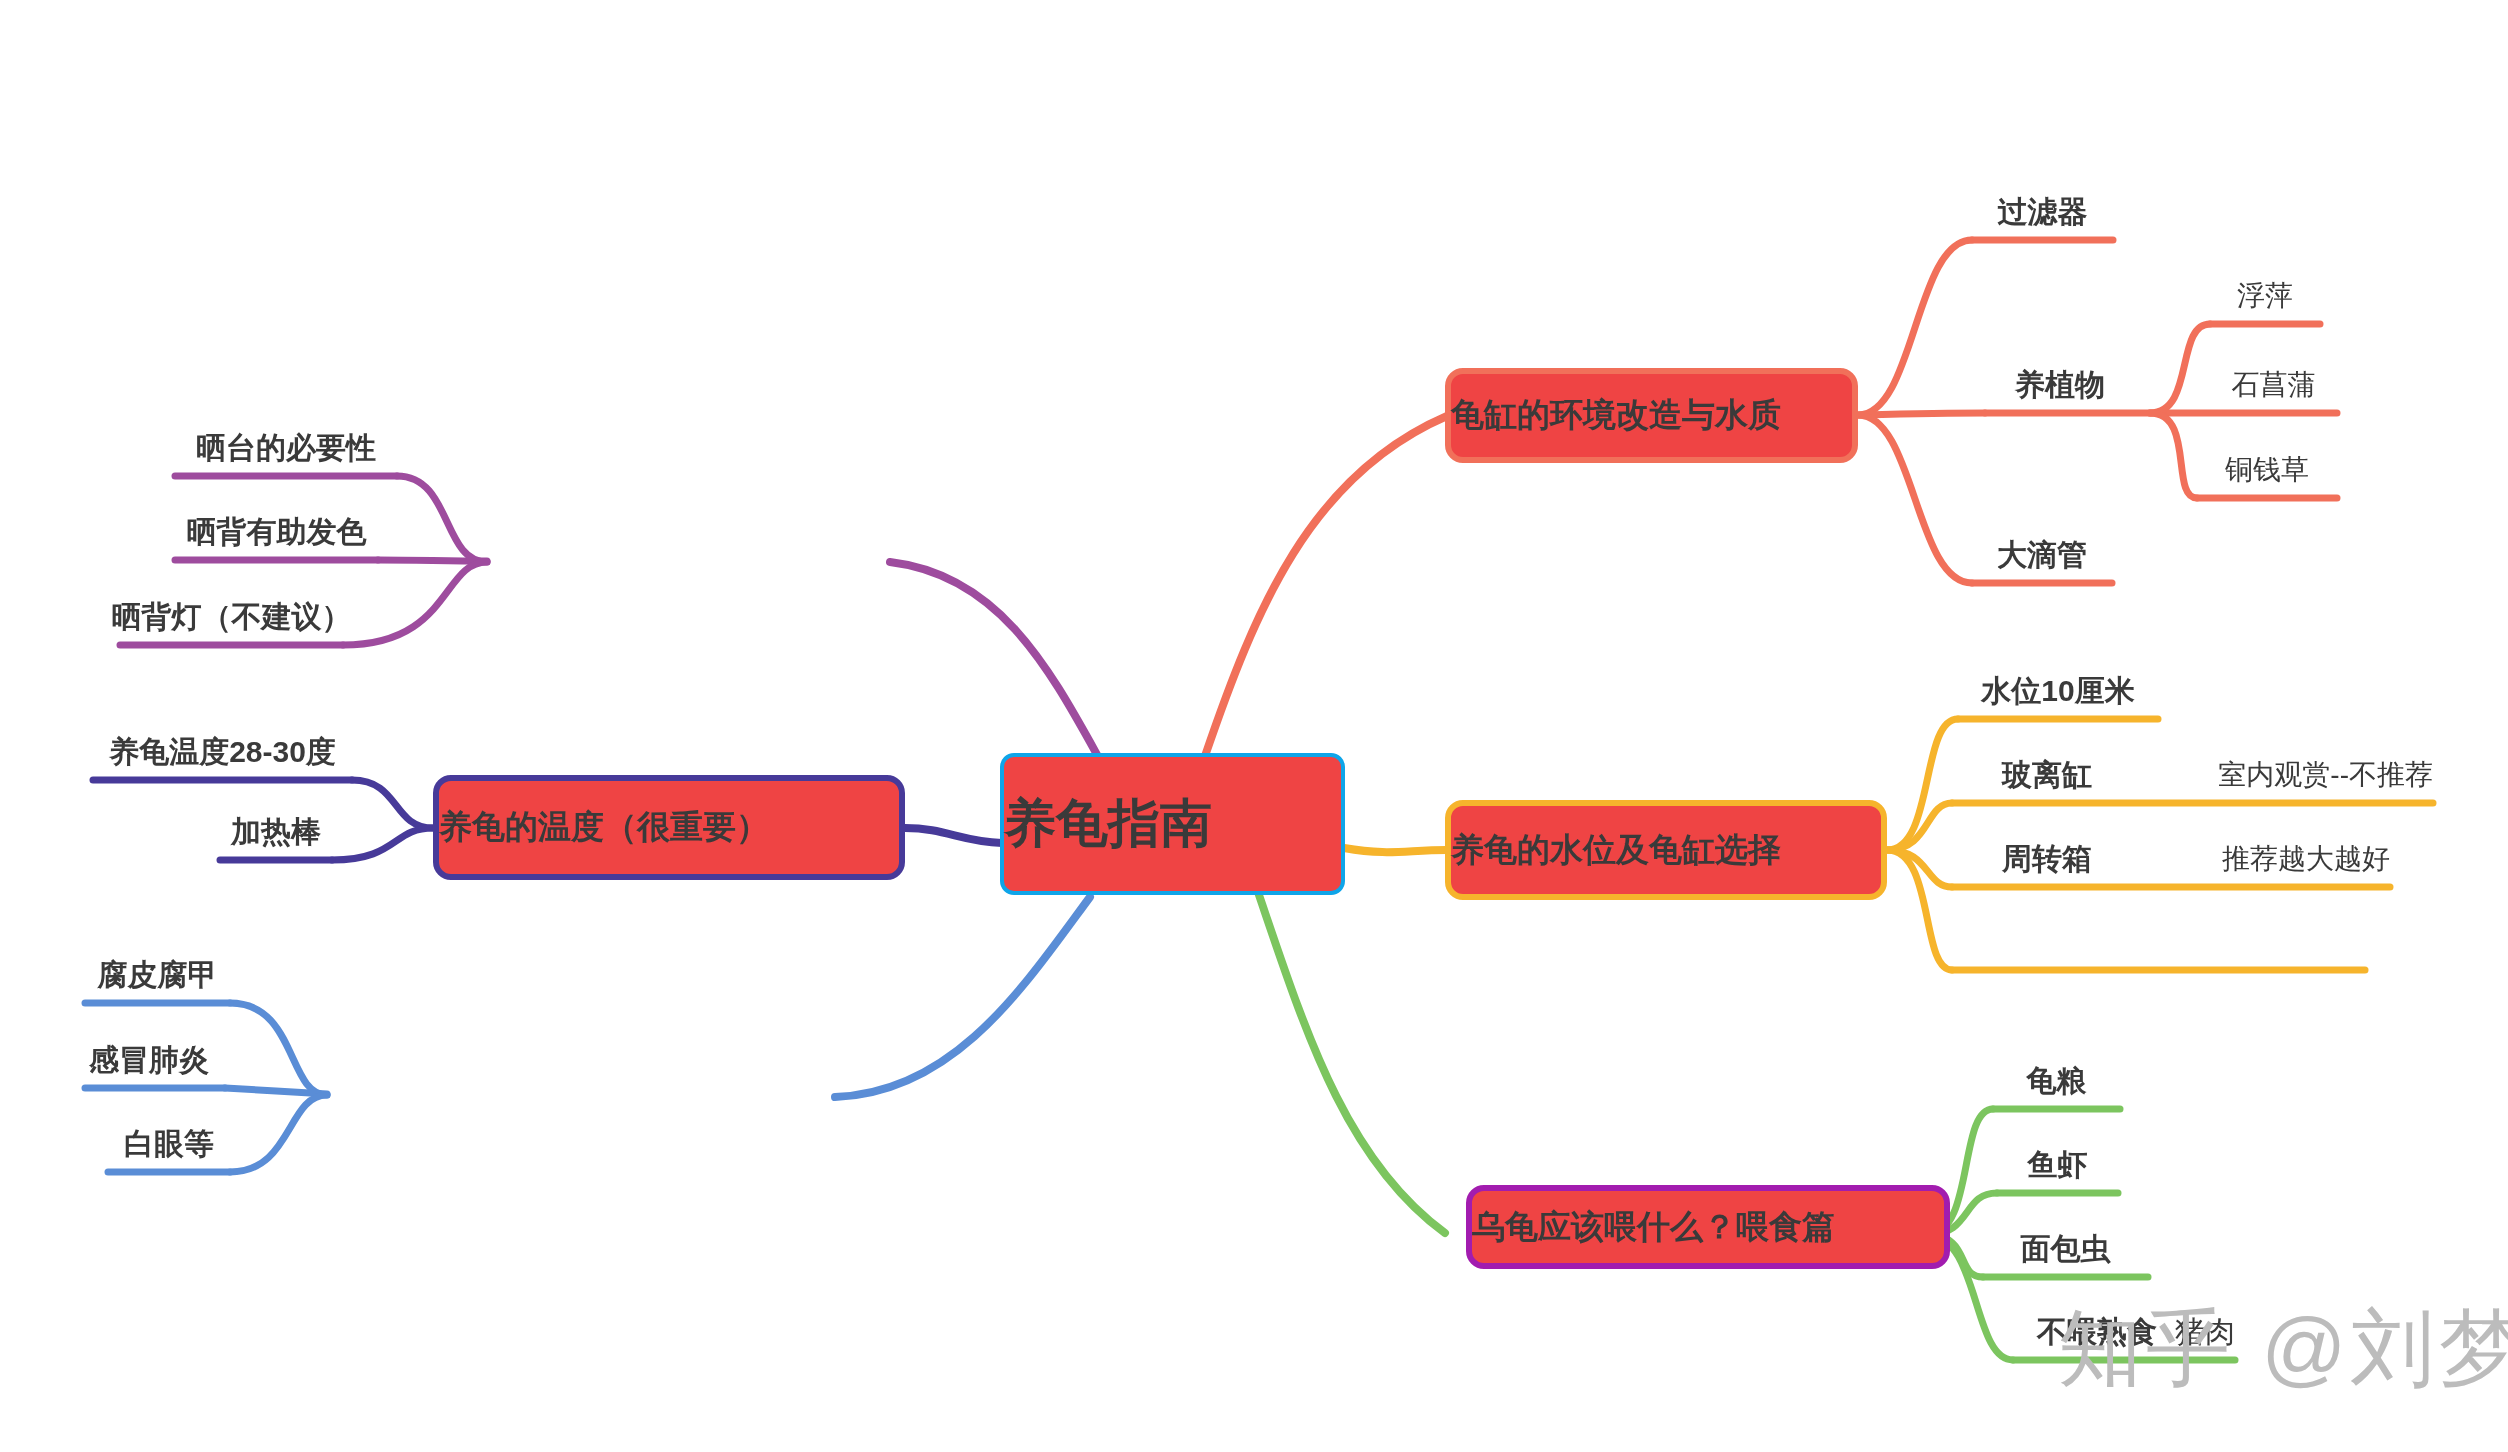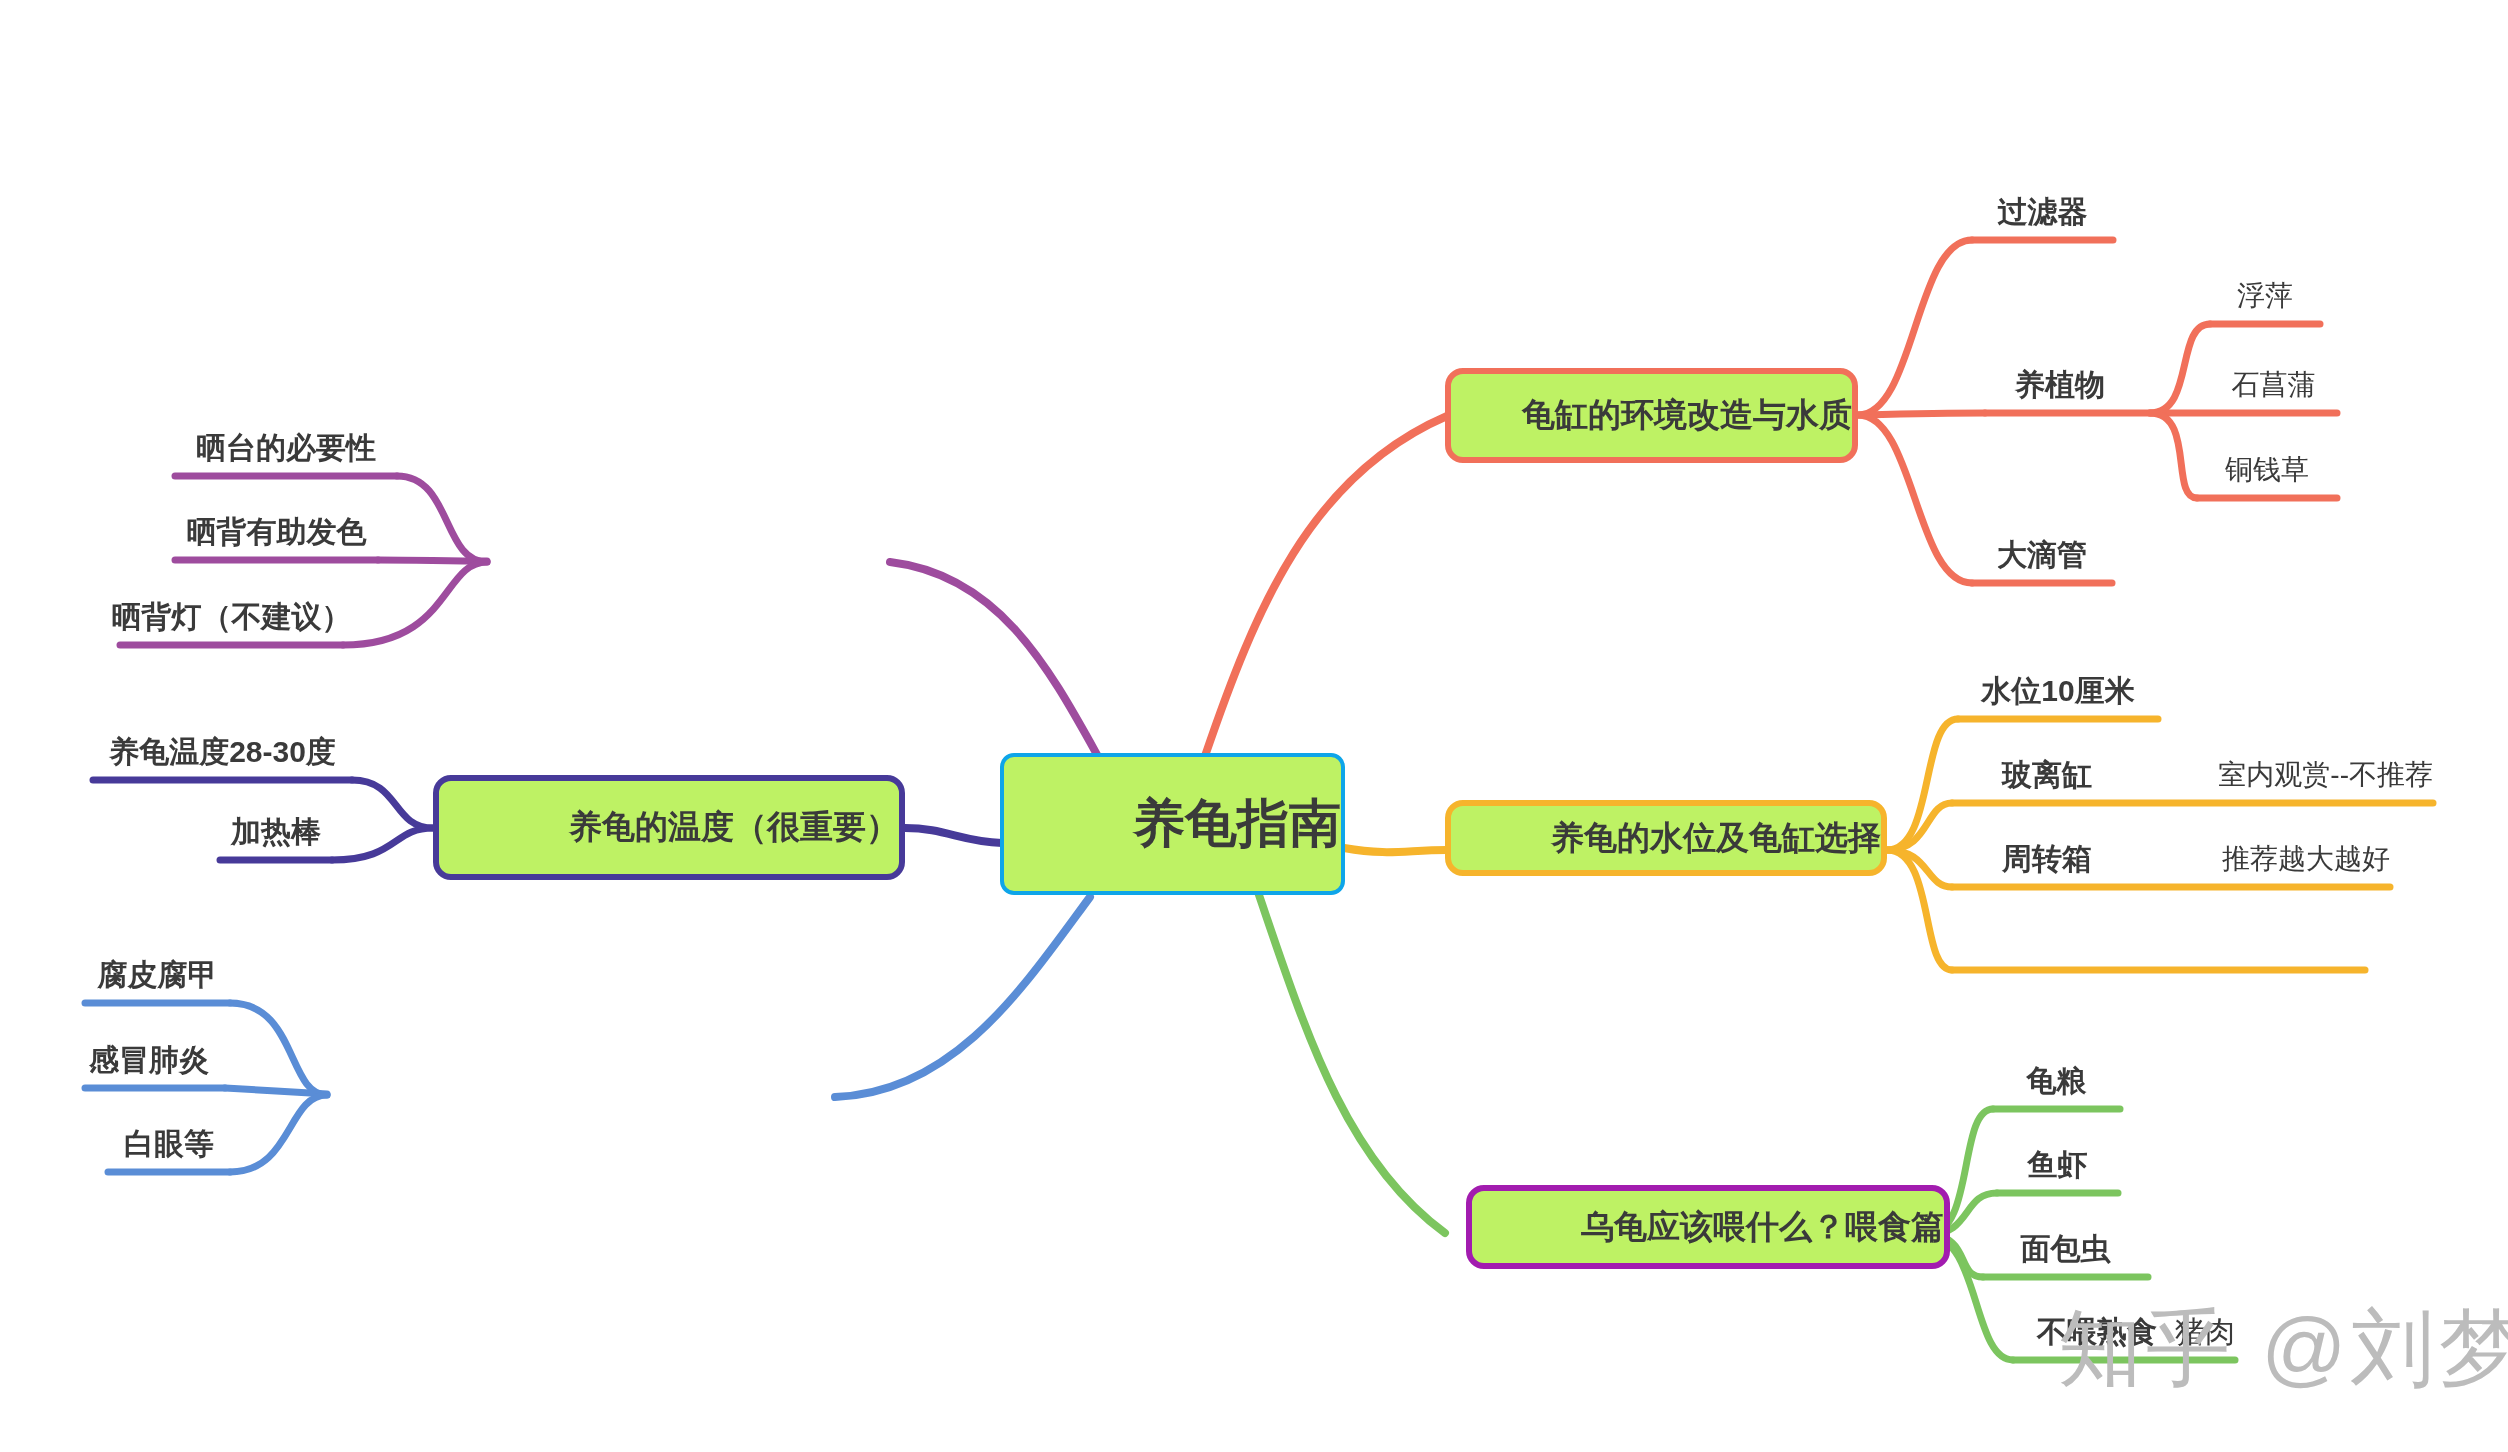--- a/index.html
+++ b/index.html
@@ -7,22 +7,22 @@
     position:relative;
     width:2508px;height:1452px;
     background:#ffffff;
     overflow:hidden;
     font-family:"Liberation Sans","DejaVu Sans",sans-serif;
     color:#3a3a3a;
   }
   svg.links{position:absolute;left:0;top:0;z-index:1;}
   .node{
     position:absolute;z-index:2;
-    background:#bef264;
-    display:flex;align-items:center;justify-content:flex-end;
+    background:#ef4444;
+    display:flex;align-items:center;justify-content:flex-start;
     box-sizing:border-box;
     font-weight:bold;
     border-radius:18px;
   }
   .central{
     border:4px solid #0ea5e9;
     font-size:52px;border-radius:14px;
   }
   .branch{font-size:33px;}
   .leaf{
@@ -105,21 +105,21 @@
     <path d="M 108,1172 L 230,1172" stroke="#5A8DD6" stroke-width="7"></path>
   </svg>
 
   <div class="node central" style="left:1000px;top:753px;width:345px;height:142px;">
     <span>养龟指南</span>
   </div>
 
   <div class="node branch" style="left:1445px;top:368px;width:413px;height:95px;border:6px solid #F1705A;">
     <span>龟缸的环境改造与水质</span>
   </div>
-  <div class="node branch" style="left:1445px;top:800px;width:442px;height:76px;border:6px solid #F6B42C;">
+  <div class="node branch" style="left:1445px;top:800px;width:442px;height:100px;border:6px solid #F6B42C;">
     <span>养龟的水位及龟缸选择</span>
   </div>
   <div class="node branch" style="left:1443px;top:1185px;width:484px;height:84px;border:6px solid #a21caf;margin-left:23px;">
     <span>乌龟应该喂什么？喂食篇</span>
   </div>
   <div class="node branch" style="left:433px;top:775px;width:472px;height:105px;border:6px solid #473A99;">
     <span>养龟的温度（很重要）</span>
   </div>
 
   <div class="leaf" style="left:1972px;top:190px;width:141px;">

